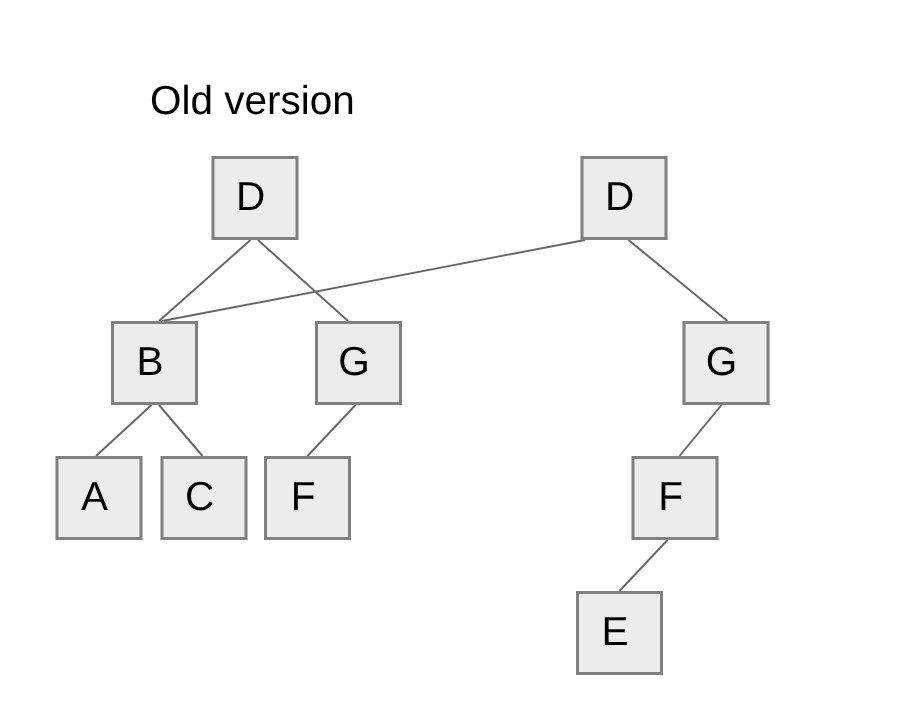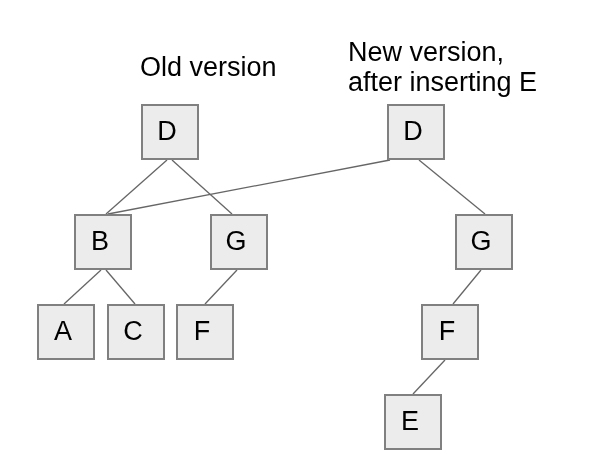--- a/index.html
+++ b/index.html
@@ -25,21 +25,21 @@
   }
   .title {
     position: absolute;
     z-index: 3;
     font-size: 27px;
     line-height: 30px;
     color: var(--text-color, #000);
     white-space: pre-line;
     letter-spacing: 0;
   }
-  #title-old { left: 100px; top: 52px; margin-left: 40px; }
+  #title-old { left: 100px; top: 52px; }
   #title-new { left: 348px; top: 37px; }
   .node {
     position: absolute;
     z-index: 2;
     width: 58px;
     height: 56px;
     box-sizing: border-box;
     background: var(--node-fill, #ececec);
     border: 2px solid var(--node-border, #808080);
     display: flex;
@@ -63,22 +63,20 @@
       <line x1="172" y1="160" x2="232" y2="214" stroke="#666666" stroke-width="1.3"></line>
       <line x1="101" y1="270" x2="64" y2="304" stroke="#666666" stroke-width="1.3"></line>
       <line x1="106" y1="270" x2="135" y2="304" stroke="#666666" stroke-width="1.3"></line>
       <line x1="237" y1="270" x2="205" y2="304" stroke="#666666" stroke-width="1.3"></line>
       <line x1="390" y1="160" x2="108" y2="214" stroke="#666666" stroke-width="1.3"></line>
       <line x1="419" y1="160" x2="485" y2="214" stroke="#666666" stroke-width="1.3"></line>
       <line x1="481" y1="270" x2="453" y2="304" stroke="#666666" stroke-width="1.3"></line>
       <line x1="445" y1="360" x2="413" y2="394" stroke="#666666" stroke-width="1.3"></line>
     </svg>
   <div class="title" id="title-old">Old version</div>
-  <div class="title" id="title-new">New version,
-after inserting E</div>
 
 <div class="node" style="left: 141px; top: 104px; width: 58px; height: 56px;">
       <span>D</span>
     </div>
     <div class="node" style="left: 74px; top: 214px; width: 58px; height: 56px;">
       <span>B</span>
     </div>
     <div class="node" style="left: 210px; top: 214px; width: 58px; height: 56px;">
       <span>G</span>
     </div>

